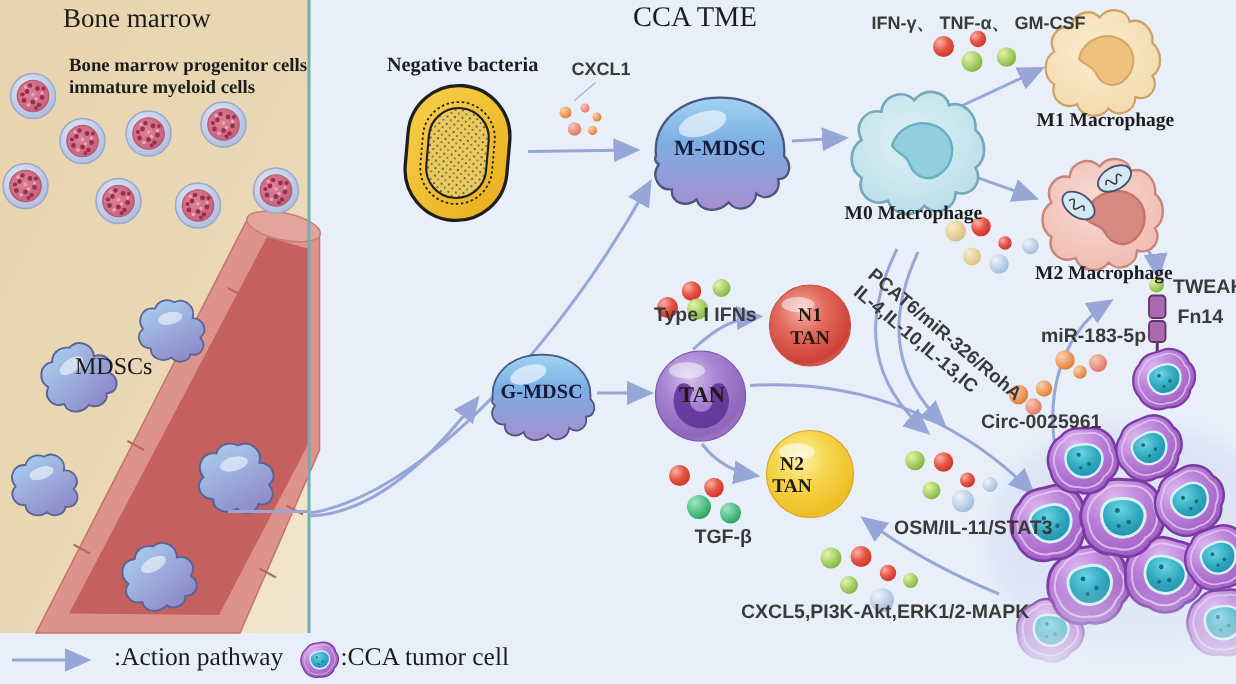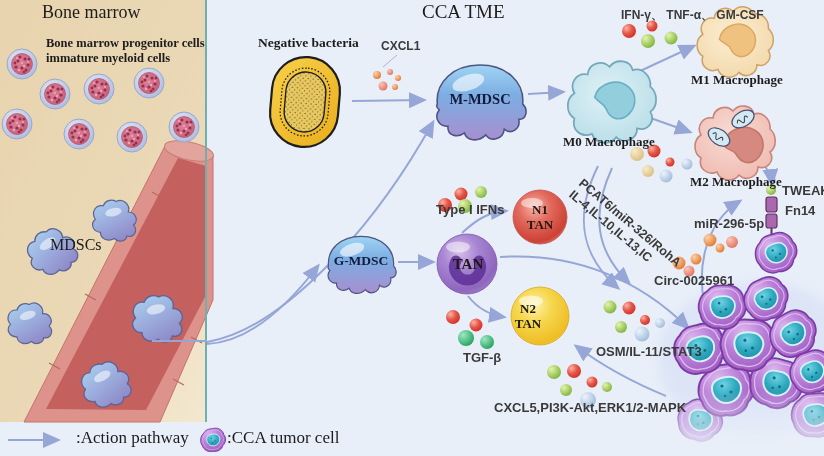--- a/index.html
+++ b/index.html
@@ -376,31 +376,31 @@
   <span class="ln">Bone marrow progenitor cells</span>
   <span class="ln">immature myeloid cells</span>
 </div>
 <div class="lbl serif" style="left:50px;top:204px;font-size:16px;margin-top:32px;">MDSCs</div>
 
 <div class="lbl serif b" style="left:258px;top:35px;font-size:13.5px;">Negative bacteria</div>
 <div class="lbl serif" style="left:422px;top:1px;font-size:19px;">CCA TME</div>
 <div class="lbl sans" style="left:381px;top:39px;font-size:12px;">CXCL1</div>
 <div class="lbl serif b ctr navy" style="left:438px;top:91px;width:84px;font-size:14.5px;">M-MDSC</div>
 <div class="lbl serif b ctr navy" style="left:325px;top:253px;width:72px;font-size:13.5px;">G-MDSC</div>
-<div class="lbl sans" style="left:581px;top:7px;font-size:12px;margin-left:40px;">IFN-γ、 TNF-α、 GM-CSF</div>
+<div class="lbl sans" style="left:581px;top:7px;font-size:12px;">IFN-γ、 TNF-α、 GM-CSF</div>
 <div class="lbl serif b" style="left:563px;top:134px;font-size:13px;">M0 Macrophage</div>
 <div class="lbl serif b" style="left:691px;top:72px;font-size:13px;">M1 Macrophage</div>
 <div class="lbl serif b" style="left:690px;top:174px;font-size:13px;">M2 Macrophage</div>
 <div class="lbl sans rot40" style="left:585px;top:176px;font-size:12.5px;line-height:15px;">
   <span class="ln">PCAT6/miR-326/RohA</span>
   <span class="ln">IL-4,IL-10,IL-13,IC</span>
 </div>
 <div class="lbl sans" style="left:782px;top:183px;font-size:13px;">TWEAK</div>
 <div class="lbl sans" style="left:785px;top:203px;font-size:13px;">Fn14</div>
-<div class="lbl sans" style="left:694px;top:216px;font-size:13px;">miR-296-5p</div>
+<div class="lbl sans" style="left:694px;top:216px;font-size:13px;">miR-183-5p</div>
 <div class="lbl sans" style="left:654px;top:273px;font-size:13px;">Circ-0025961</div>
 <div class="lbl sans" style="left:436px;top:166px;font-size:13px;margin-top:36px;">Type I IFNs</div>
 <div class="lbl sans" style="left:447px;top:350px;font-size:13px;margin-left:16px;">TGF-β</div>
 <div class="lbl sans" style="left:596px;top:344px;font-size:13px;">OSM/IL-11/STAT3</div>
 <div class="lbl sans" style="left:494px;top:400px;font-size:13px;">CXCL5,PI3K-Akt,ERK1/2-MAPK</div>
 <div class="lbl serif b ctr dark" style="left:440px;top:256px;width:56px;font-size:15px;">TAN</div>
 <div class="lbl serif b ctr dark" style="left:512px;top:202px;width:56px;font-size:13px;line-height:15px;">
   <span class="ln">N1</span>
   <span class="ln">TAN</span>
 </div>

